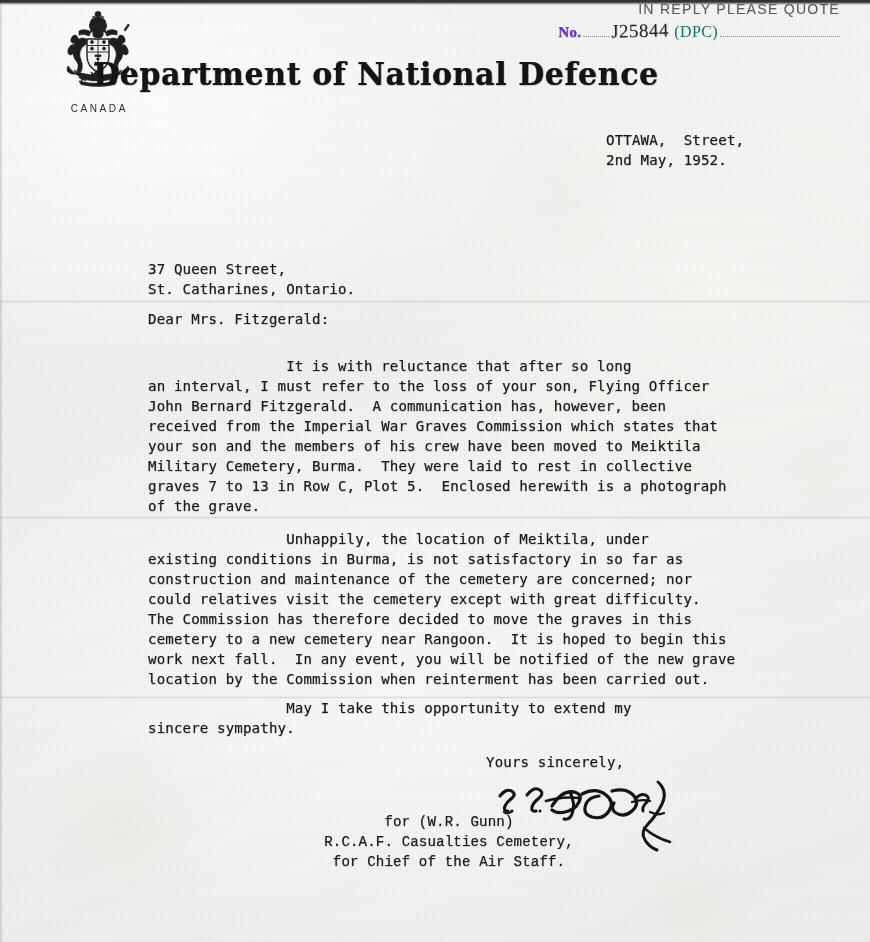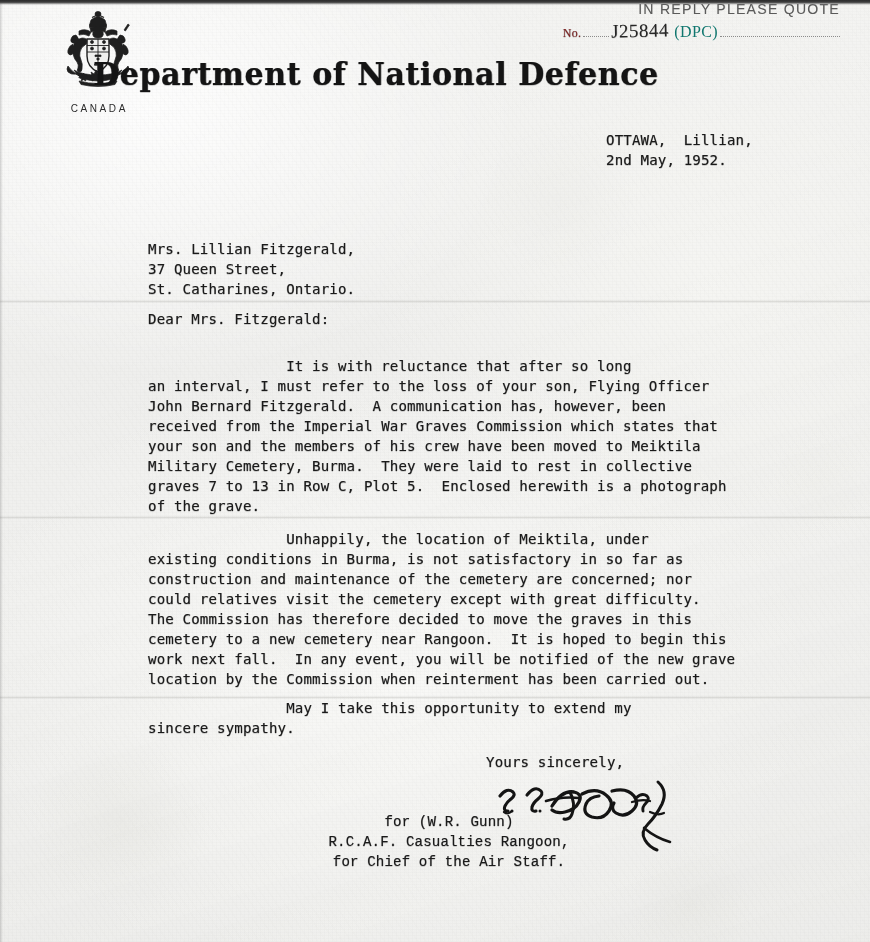--- a/index.html
+++ b/index.html
@@ -113,23 +113,24 @@
   .file-no-row {
     position: absolute;
     top: 20px;
     right: 28px;
     display: flex;
     align-items: baseline;
     white-space: nowrap;
   }
   .file-no-label {
     font-family: "Liberation Serif", serif;
-    font-size: 12px;
-    color: #7f1d1d;
+    font-size: 15px;
+    color: #6d28d9;
     letter-spacing: 0.3px;
+    font-weight: bold;
   }
   .dotline {
     display: inline-block;
     width: 26px;
     border-bottom: 1px dotted #6b6b6b;
     margin: 0 2px 3px 2px;
     opacity: 0.75;
   }
   .dotline.long { width: 120px; }
   .file-no-value {
@@ -321,23 +322,23 @@
     <span class="dotline"></span>
     <span class="file-no-value">J25844</span>
     <span class="file-no-suffix">(DPC)</span>
     <span class="dotline long"></span>
   </div>
 
   <div class="masthead">
     <div class="masthead-title">Department of National Defence</div>
   </div>
 
-  <div class="typed ink dateline"><span>OTTAWA,  Lillian,</span><br><span>2nd May, 1952.</span></div>
-
-  <div class="typed ink addressee"><span>Mrs. Lillian Fitzgerald,</span><br><span>37 Queen Street,</span><br><span>St. Catharines, Ontario.</span></div>
+  <div class="typed ink dateline"><span>OTTAWA,  Street,</span><br><span>2nd May, 1952.</span></div>
+
+  <div class="typed ink addressee"><br><span>37 Queen Street,</span><br><span>St. Catharines, Ontario.</span></div>
 
   <div class="typed ink salutation">Dear Mrs. Fitzgerald:</div>
 
   <div class="typed ink para-1">                It is with reluctance that after so long
 an interval, I must refer to the loss of your son, Flying Officer
 John Bernard Fitzgerald.  A communication has, however, been
 received from the Imperial War Graves Commission which states that
 your son and the members of his crew have been moved to Meiktila
 Military Cemetery, Burma.  They were laid to rest in collective
 graves 7 to 13 in Row C, Plot 5.  Enclosed herewith is a photograph
@@ -380,21 +381,21 @@
         <path d="M164 4 q10 9 4 22 q-6 12 -14 20 q-8 8 -3 16 q4 7 12 10" stroke-width="3.0"></path>
         <path d="M156 34 q8 4 14 1" stroke-width="2.2"></path>
 
         <path d="M150 50 q12 10 26 14" stroke-width="2.6"></path>
       </g>
     </svg>
   </div>
 
   <div class="sig-block ink">
     <div class="sig-line">for (W.R. Gunn)</div>
-    <div class="sig-line">R.C.A.F. Casualties Rangoon,</div>
+    <div class="sig-line">R.C.A.F. Casualties Cemetery,</div>
     <div class="sig-line">for Chief of the Air Staff.</div>
   </div>
 
   <div class="haze"></div>
   <div class="scan-edge-left"></div>
   <div class="scan-edge-top"></div>
 
 </div>
 
 </body></html>

